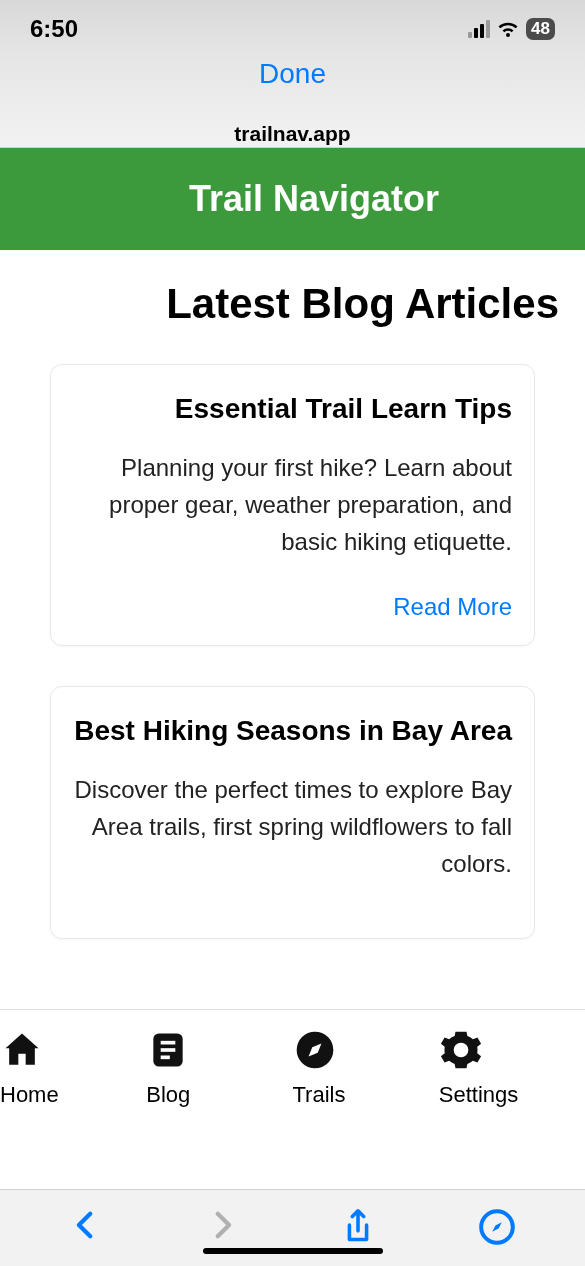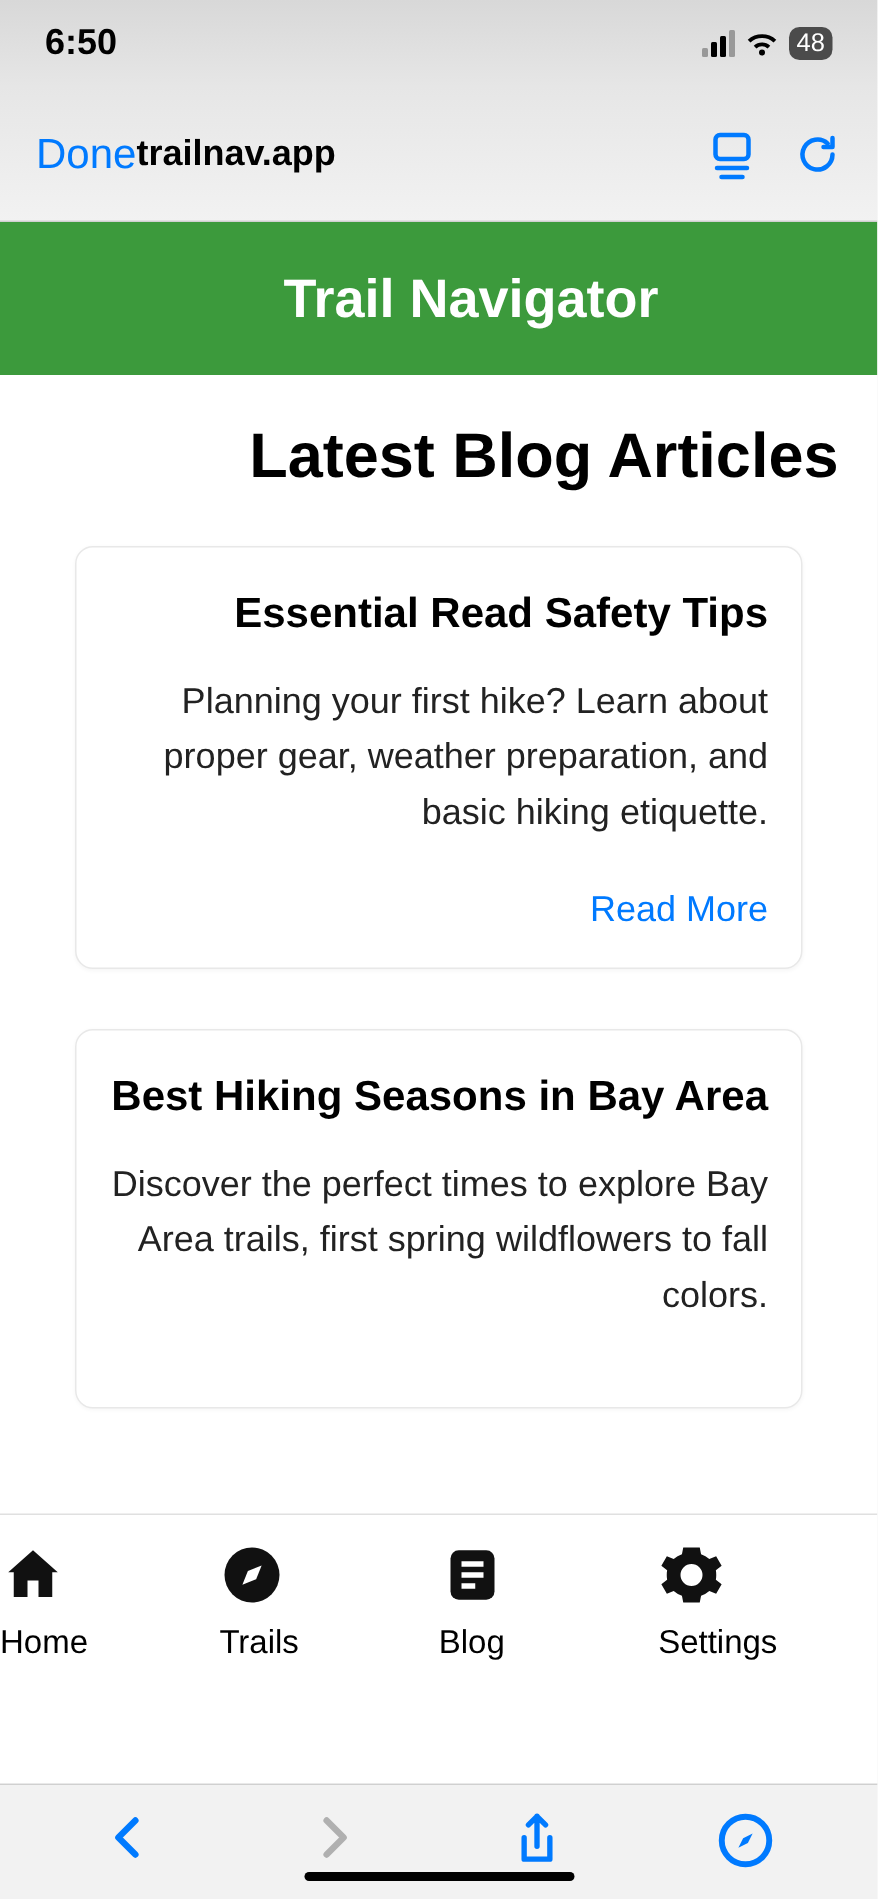--- a/index.html
+++ b/index.html
@@ -22,35 +22,36 @@
     }
     .status-time { font-size: 24px; font-weight: 600; }
     .status-icons { display: flex; align-items: center; gap: 6px; }
     .signal-bars { display: flex; align-items: flex-end; gap: 2px; }
     .bar { width: 4px; background: #999; border-radius: 1px; }
     .bar.active { background: #000; }
     .wifi-icon svg { display: block; }
     .battery-pill {
       background: #4b4b4b;
       color: #fff;
-      font-weight: 400;
+      font-weight: 700;
       font-size: 17px;
       padding: 1px 5px;
       border-radius: 7px;
     }
     .browser-top {
       height: 90px;
       background: linear-gradient(#e6e6e6, #f2f2f2);
       display: flex;
       align-items: center;
       padding: 0 24px;
       border-bottom: 1px solid #d0d0d0;
+      flex-direction: column;
     }
     .done-btn { color: #007aff; font-size: 28px; font-weight: 400; cursor: pointer; }
-    .url-bar { flex: 1; text-align: left; font-size: 24px; font-weight: 700; }
+    .url-bar { flex: 1; text-align: left; font-size: 21px; font-weight: 700; margin-top: 32px; }
     .top-right { display: flex; align-items: center; gap: 24px; }
     .tabs-icon svg, .reload-icon svg { display: block; cursor: pointer; }
     .content { flex: 1; background: #fff; overflow: hidden; display: flex; flex-direction: column; }
     .app-header {
       background: #3c9a3c;
       color: #fff;
       text-align: center;
       padding: 30px 0;
     }
     .app-header h1 { font-size: 36px; font-weight: 700; padding-left: 43px; }
@@ -149,63 +150,63 @@
 </div>
 
 <div class="content">
   <div class="app-header">
     <h1>Trail Navigator</h1>
   </div>
   <div class="page-body">
     <h2 class="page-title">Latest Blog Articles</h2>
 
     <div class="card">
-      <h3 class="card-title">Essential Read Safety Tips</h3>
+      <h3 class="card-title">Essential Trail Learn Tips</h3>
       <p class="card-excerpt">Planning your first hike? Learn about proper gear, weather preparation, and basic hiking etiquette.</p>
       <a class="read-more">Read More</a>
     </div>
 
     <div class="card">
       <h3 class="card-title">Best Hiking Seasons in Bay Area</h3>
       <p class="card-excerpt">Discover the perfect times to explore Bay Area trails, first spring wildflowers to fall colors.</p>
     </div>
   </div>
 
   <div class="app-nav">
     <div class="nav-item">
       <span>
         <svg width="44" height="44" viewBox="0 0 24 24">
               <path d="M12 3l9 8h-2v9h-5v-6h-4v6H5v-9H3z" fill="#111"></path>
             </svg>
       </span>
       <span class="nav-label">Home</span>
-    </div>
-    <div class="nav-item">
-      <span>
-        <svg width="44" height="44" viewBox="0 0 24 24">
-              <circle cx="12" cy="12" r="10" fill="#111"></circle>
-              <path d="M15.5 8.5l-2 5-5 2 2-5z" fill="#fff"></path>
-            </svg>
-      </span>
-      <span class="nav-label">Trails</span>
     </div>
     <div class="nav-item">
       <span>
         <svg width="44" height="44" viewBox="0 0 24 24">
               <rect x="4" y="3" width="16" height="18" rx="3" fill="#111"></rect>
               <line x1="8" y1="8" x2="16" y2="8" stroke="#fff" stroke-width="2"></line>
               <line x1="8" y1="12" x2="16" y2="12" stroke="#fff" stroke-width="2"></line>
               <line x1="8" y1="16" x2="13" y2="16" stroke="#fff" stroke-width="2"></line>
             </svg>
       </span>
       <span class="nav-label">Blog</span>
     </div>
     <div class="nav-item">
       <span>
         <svg width="44" height="44" viewBox="0 0 24 24">
+              <circle cx="12" cy="12" r="10" fill="#111"></circle>
+              <path d="M15.5 8.5l-2 5-5 2 2-5z" fill="#fff"></path>
+            </svg>
+      </span>
+      <span class="nav-label">Trails</span>
+    </div>
+    <div class="nav-item">
+      <span>
+        <svg width="44" height="44" viewBox="0 0 24 24">
               <path d="M12 8a4 4 0 100 8 4 4 0 000-8zm9 4c0 .6-.05 1.18-.14 1.74l2.1 1.64-2 3.46-2.48-1a9 9 0 01-3 1.74L15 22h-6l-.48-2.42a9 9 0 01-3-1.74l-2.48 1-2-3.46 2.1-1.64A9.1 9.1 0 013 12c0-.6.05-1.18.14-1.74L1.04 8.62l2-3.46 2.48 1a9 9 0 013-1.74L9 2h6l.48 2.42a9 9 0 013 1.74l2.48-1 2 3.46-2.1 1.64c.09.56.14 1.14.14 1.74z" fill="#111"></path>
             </svg>
       </span>
       <span class="nav-label">Settings</span>
     </div>
   </div>
 </div>
 
 <div class="browser-bottom">
   <span class="bicon">

